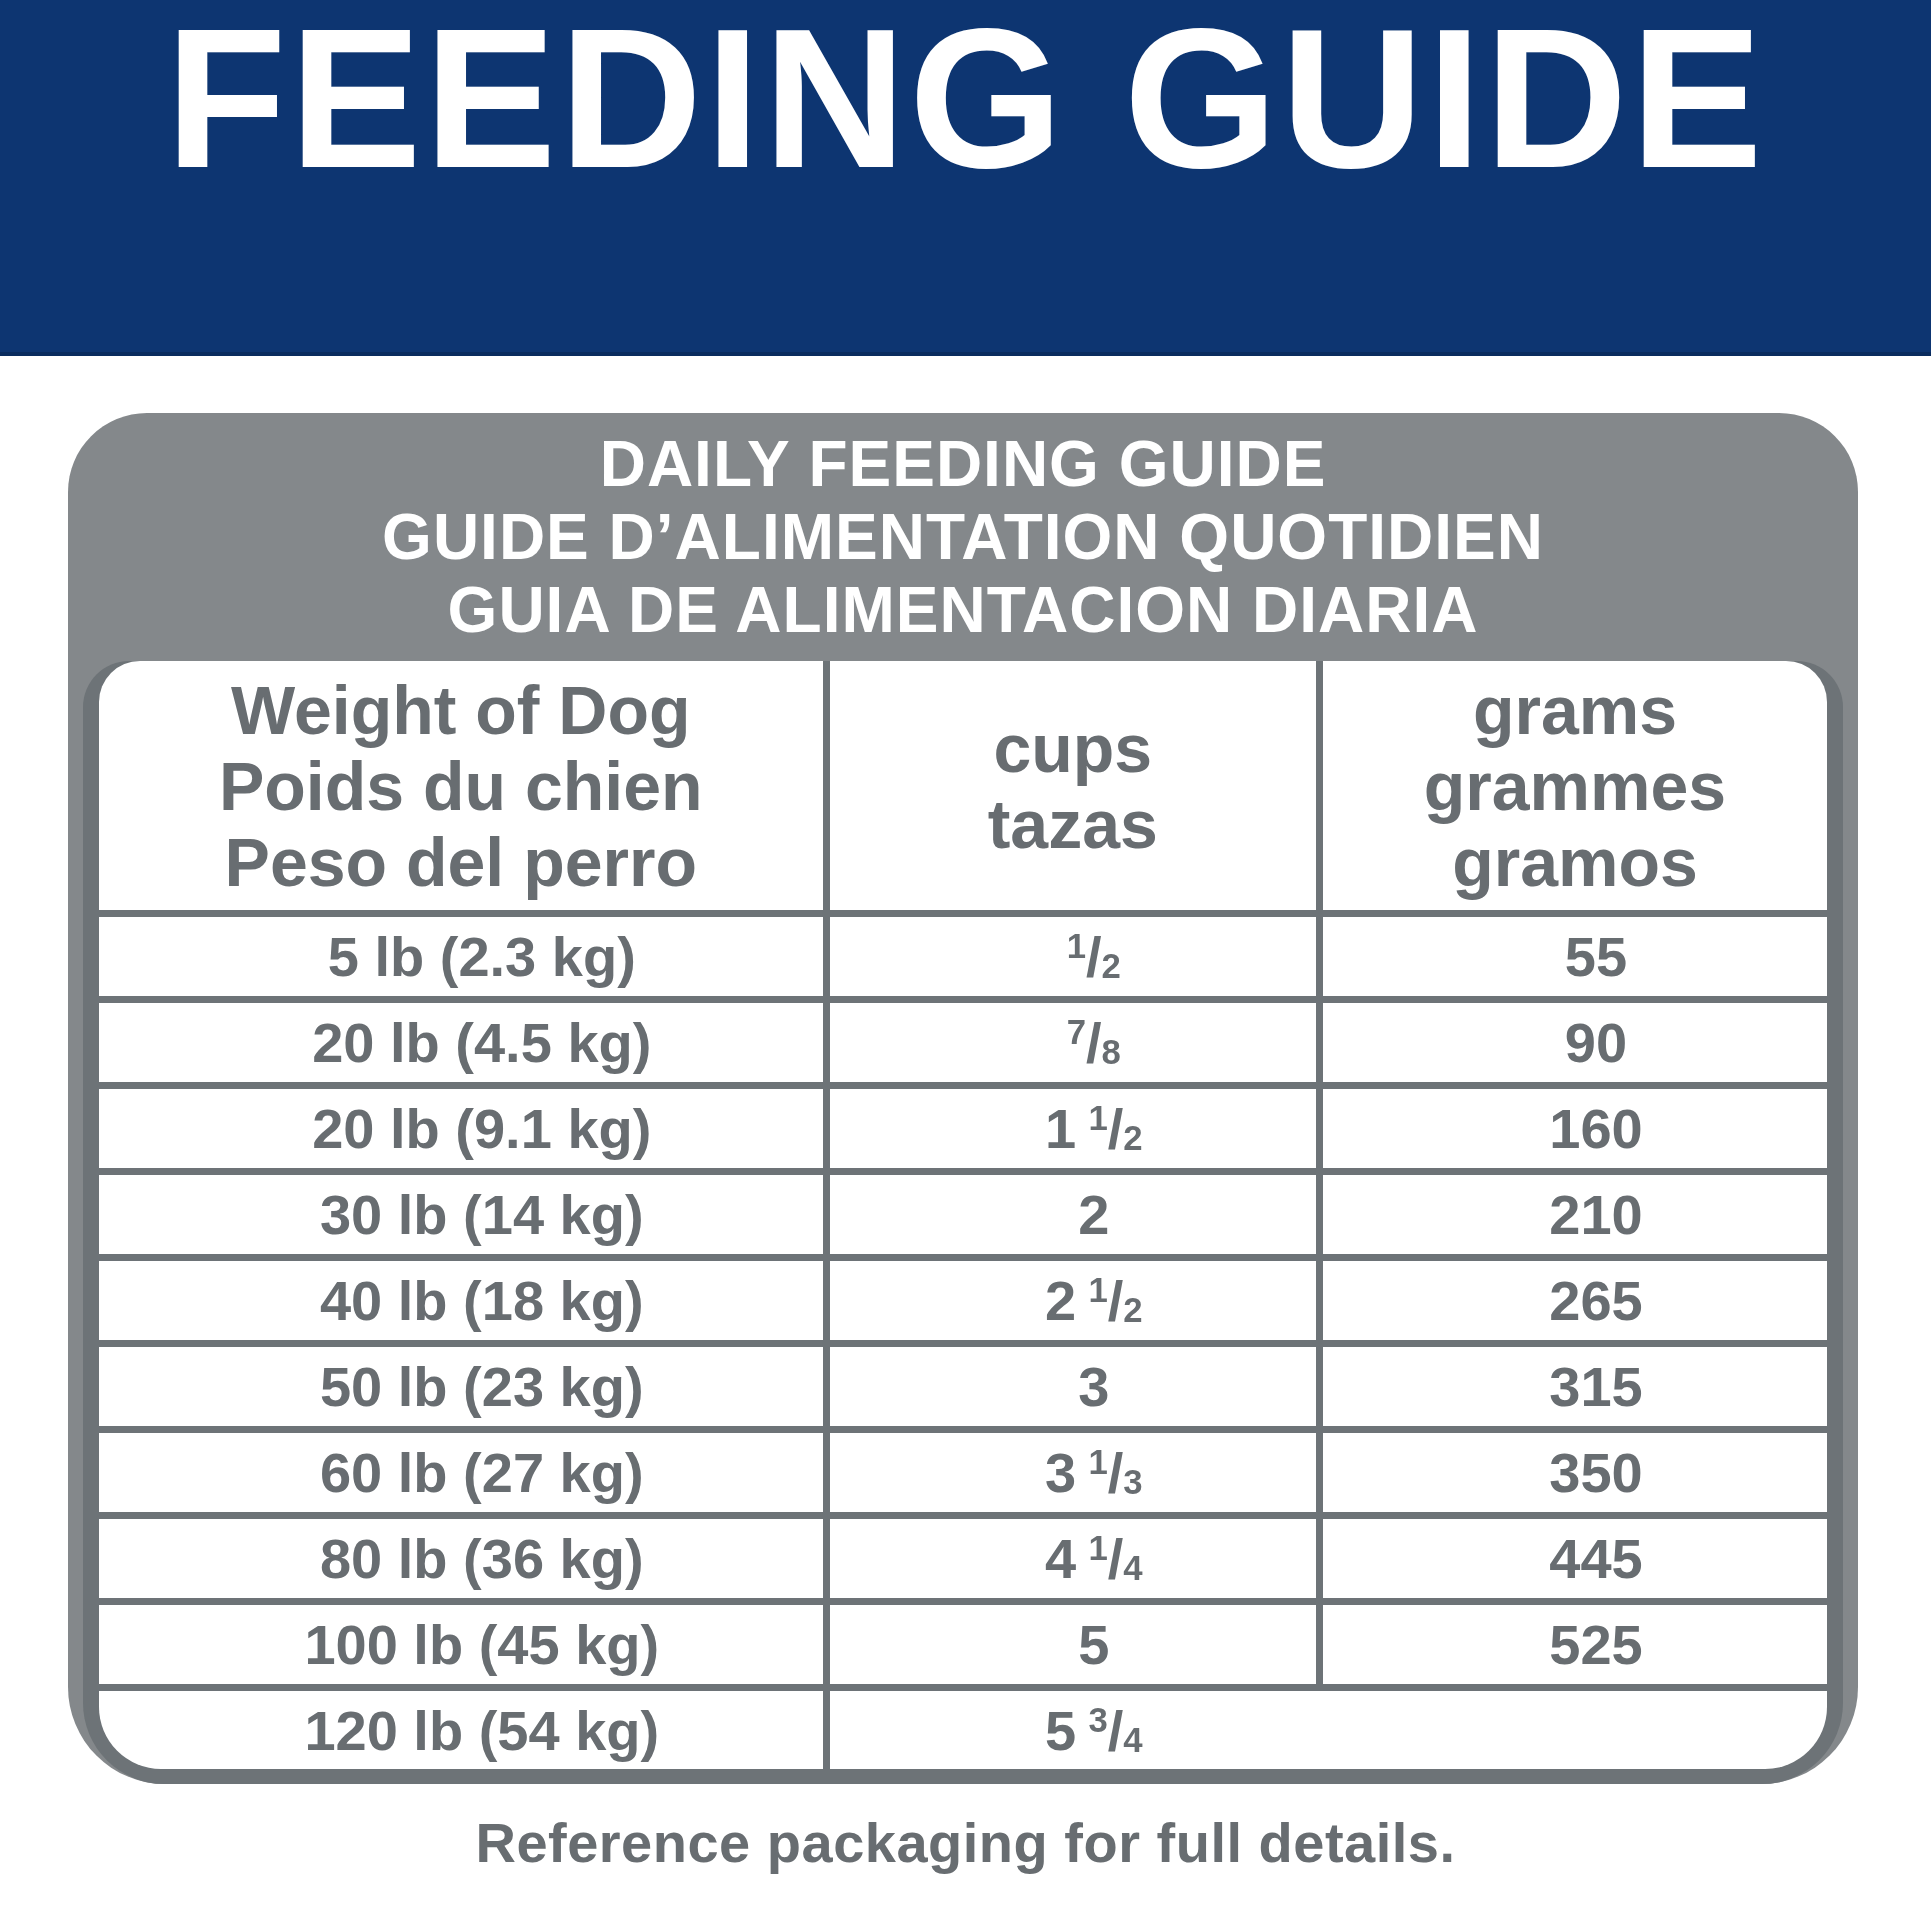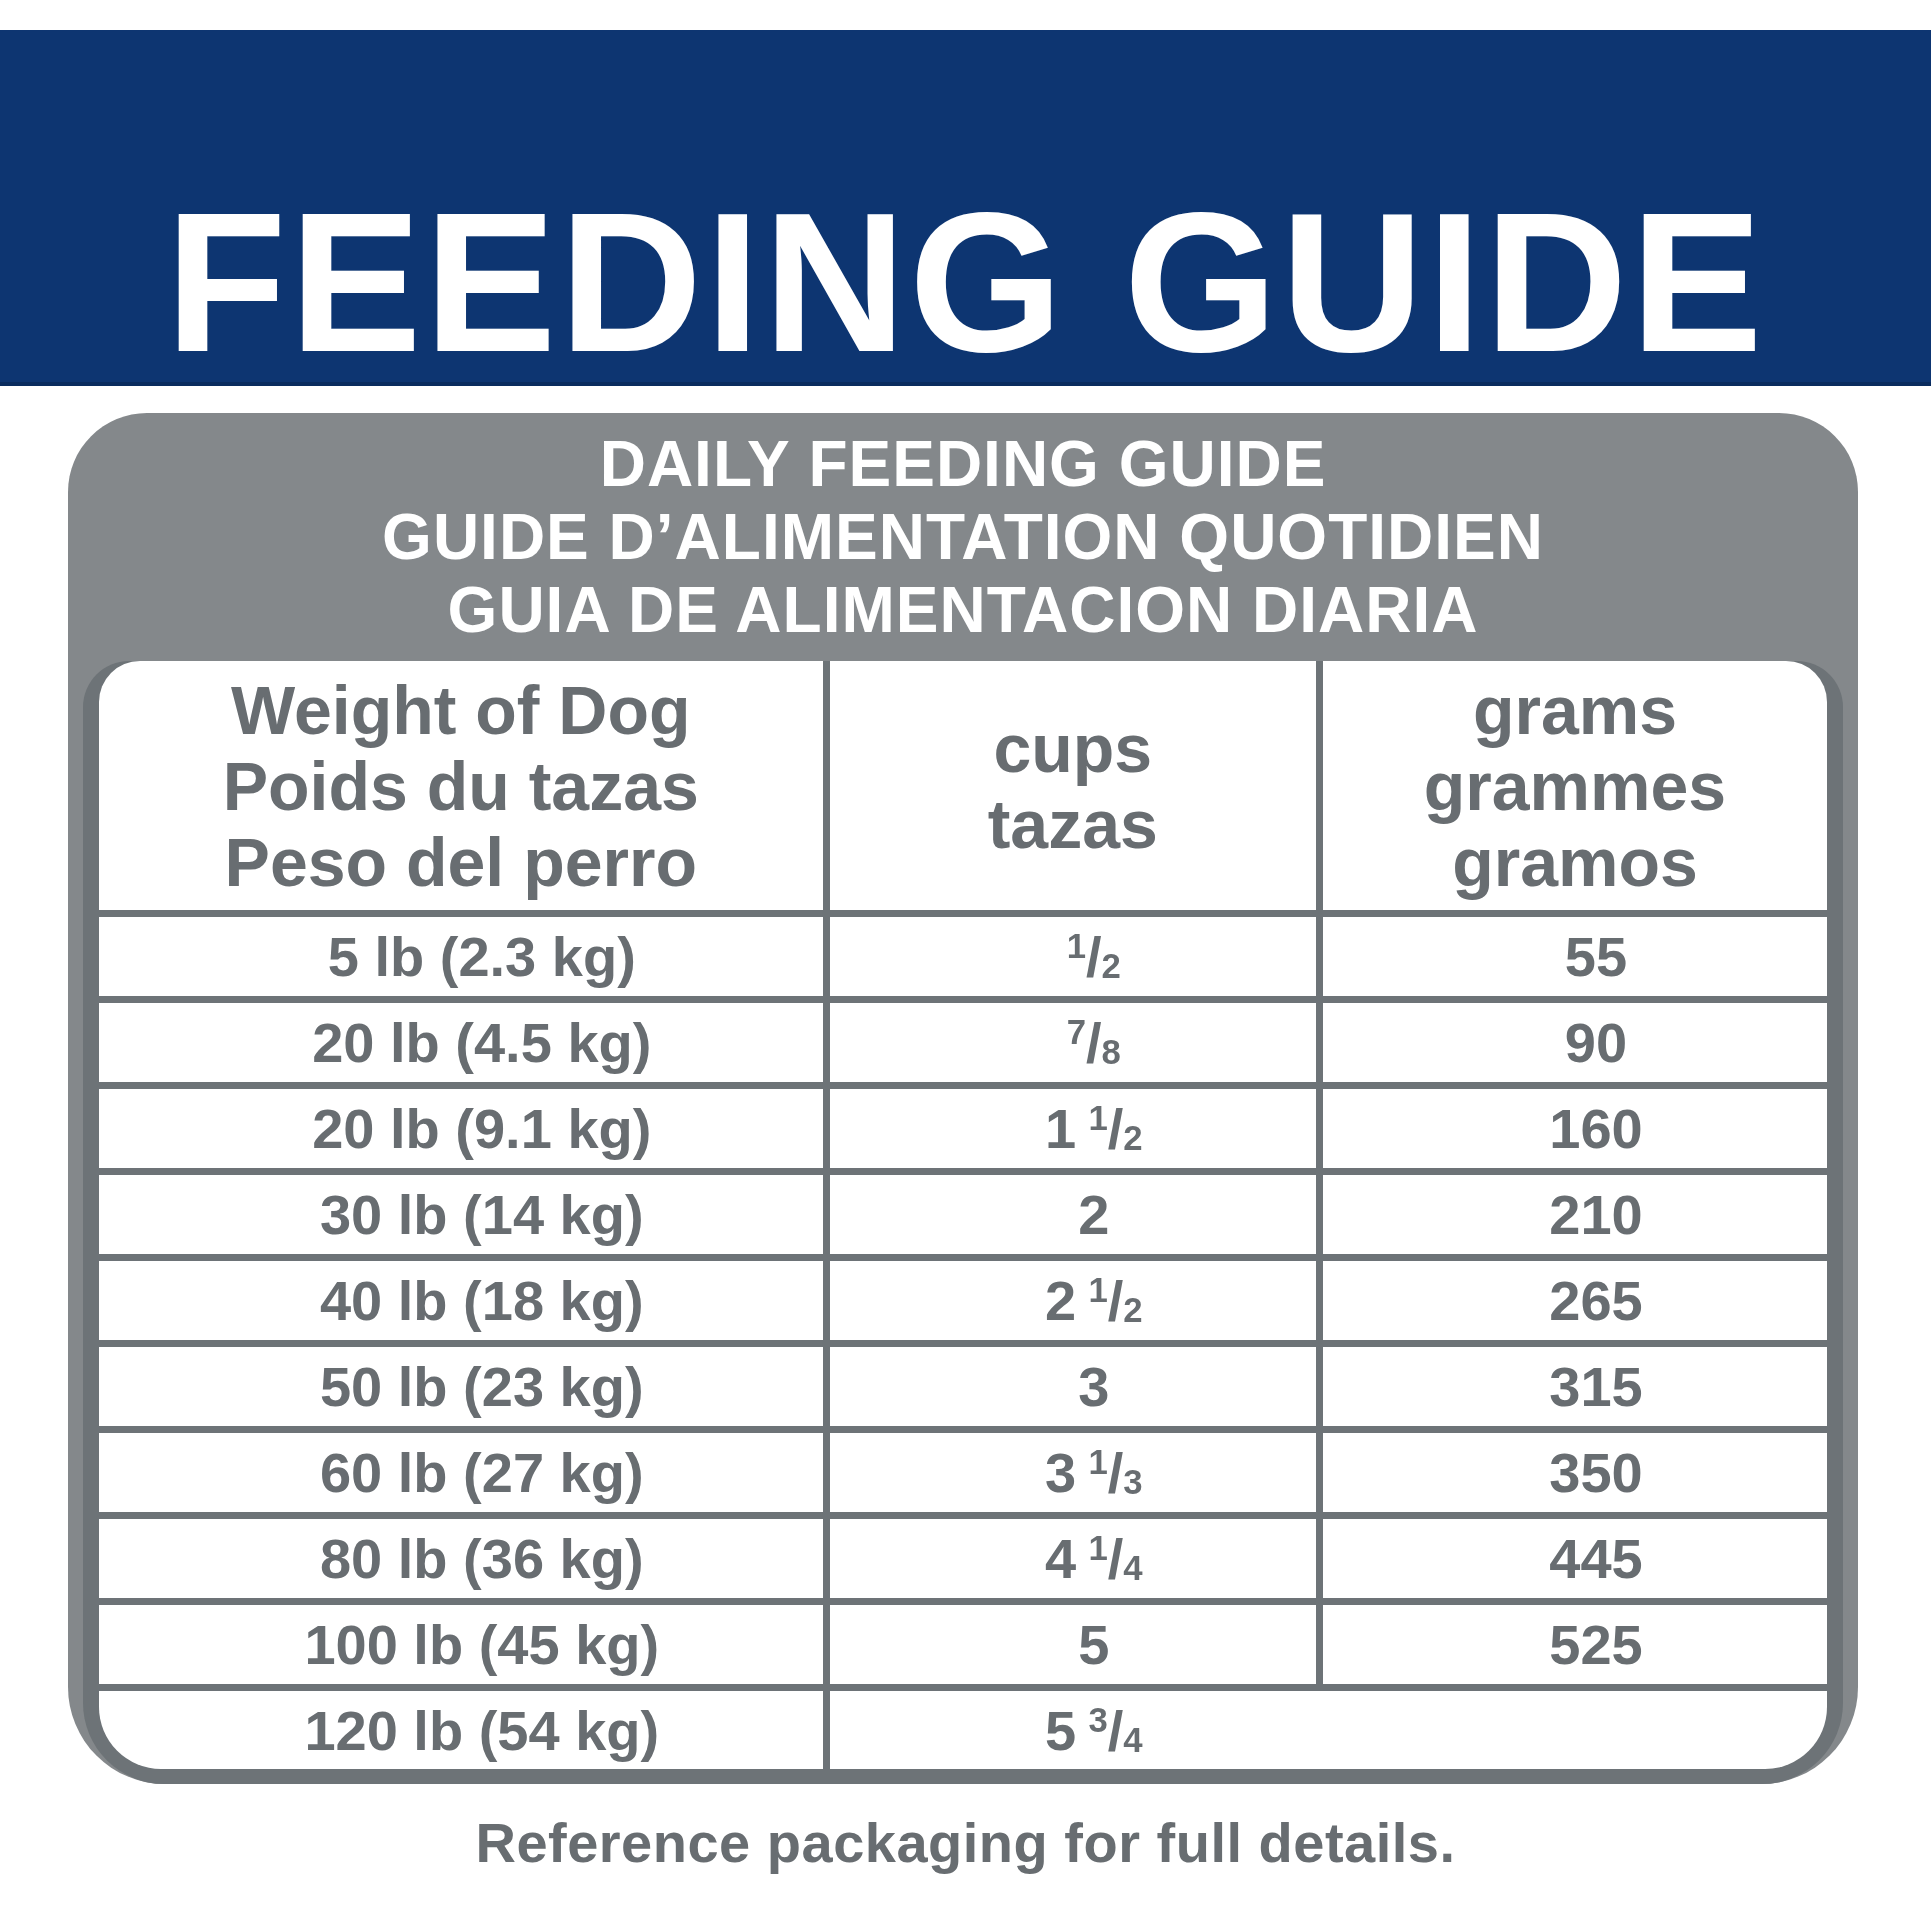--- a/index.html
+++ b/index.html
@@ -16,21 +16,21 @@
     width:1931px;height:1931px;overflow:hidden;position:relative;
     background:var(--white);
     font-family:"Liberation Sans",sans-serif;font-weight:bold;
   }
 
   
   .banner{
     width:1931px;height:356px;
     background:var(--banner-blue);
     border-bottom:4.8px solid var(--banner-edge);
-    display:flex;align-items:flex-end;justify-content:center;margin-top:30px;
+    display:flex;align-items:flex-start;justify-content:center;
   }
   .banner-title{
     margin:0;color:#fff;font-size:198px;line-height:1;
     letter-spacing:2.9px;white-space:nowrap;
   }
 
   
   .card{
     position:absolute;left:68px;top:413px;
     width:1790px;height:1371px;
@@ -99,21 +99,21 @@
     <div class="card-title-line">GUIDE D’ALIMENTATION QUOTIDIEN</div>
     <div class="card-title-line">GUIA DE ALIMENTACION DIARIA</div>
   </header>
 
   <div class="table-frame">
     <div class="table">
 
       <div class="trow thead">
         <div class="cell th">
           <span>Weight of Dog</span>
-          <span>Poids du tazas</span>
+          <span>Poids du chien</span>
           <span>Peso del perro</span>
         </div>
         <div class="cell th">
           <span>cups</span>
           <span>tazas</span>
         </div>
         <div class="cell th">
           <span>grams</span>
           <span>grammes</span>
           <span>gramos</span>

